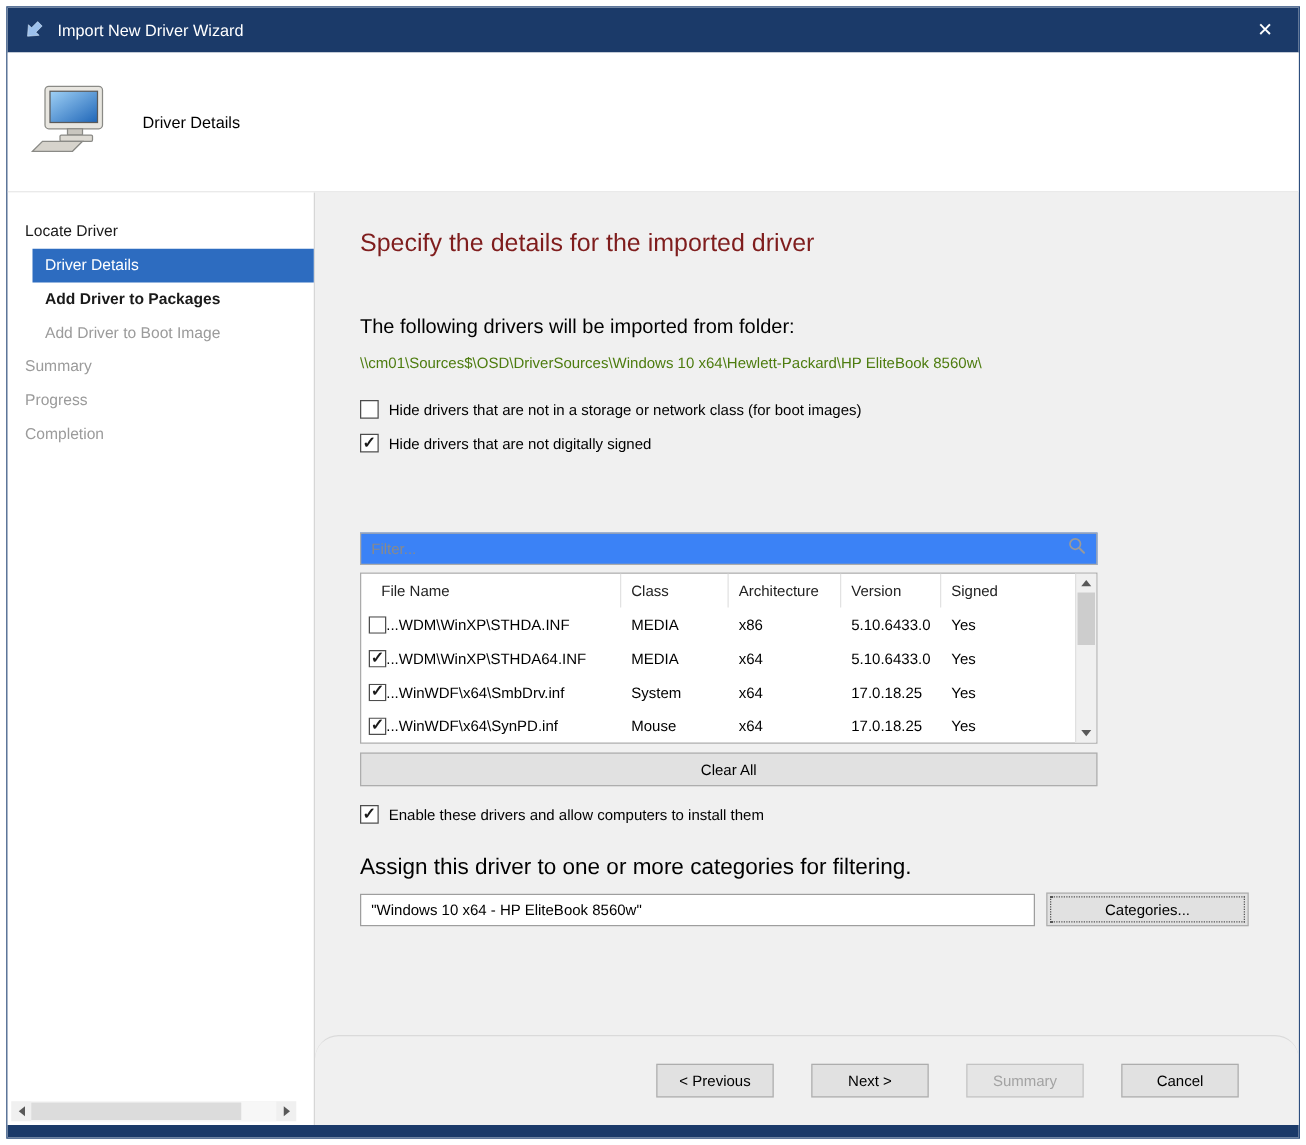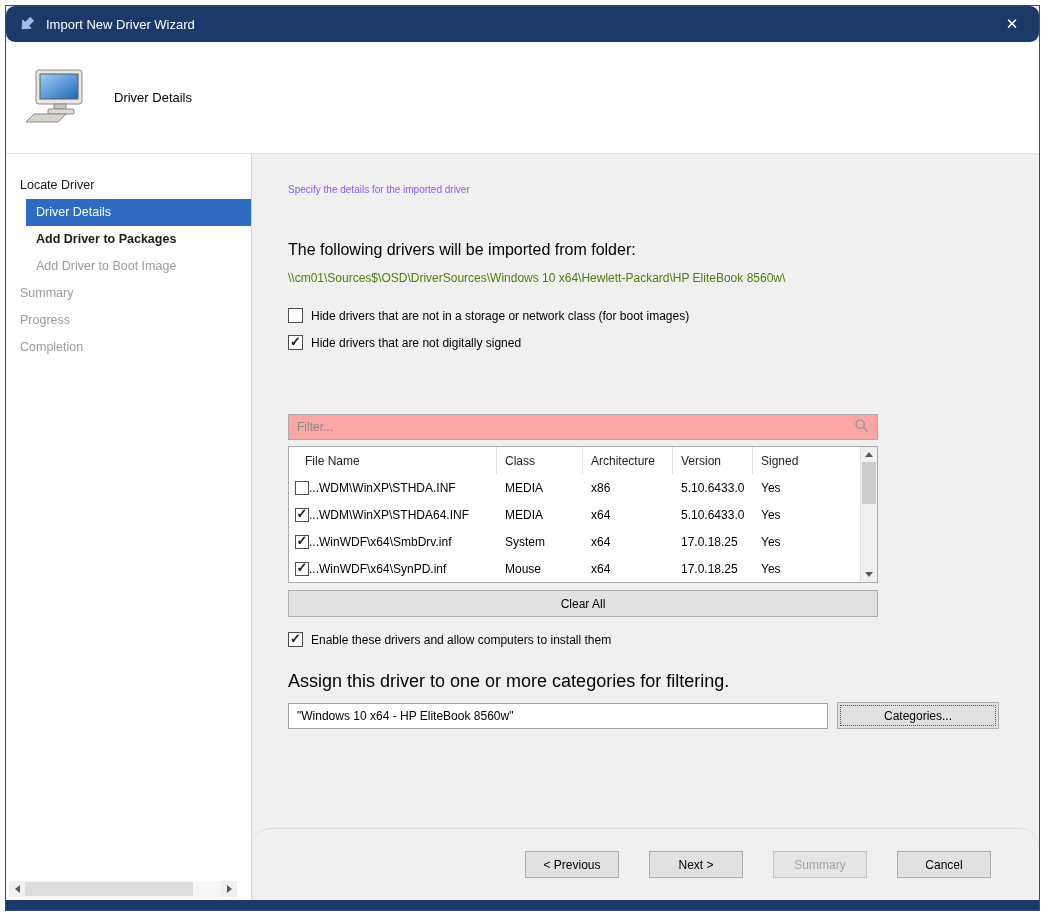--- a/index.html
+++ b/index.html
@@ -2,21 +2,21 @@
 <html><head>
 <meta charset="utf-8">
 <style>
   * { margin:0; padding:0; box-sizing:border-box; }
   html,body { background:#ffffff; font-family:"Liberation Sans", sans-serif; }
   body { padding:5px; }
 
   .window { position:relative; width:1035px; height:906px; border:1px solid #2d4e7e; background:#f0f0f0; overflow:hidden; }
 
   
-  .titlebar { height:36px; background:#1b3a69; display:flex; align-items:center; padding:0 12px; gap:10px;border-radius:9px; }
+  .titlebar { height:36px; background:#1b3a69; display:flex; align-items:center; padding:0 12px; gap:10px; }
   .tb-icon { width:18px; height:18px; display:flex; align-items:center; justify-content:center; }
   .tb-title { color:#ffffff; font-size:13px; flex:1; }
   .close-btn { color:#ffffff; font-size:15px; width:30px; height:36px; display:flex; align-items:center; justify-content:center; cursor:default; }
 
   
   .header { height:112px; background:#ffffff; display:flex; align-items:center; gap:28px; padding-left:18px; border-bottom:1px solid #e3e3e3; }
   .header-title { font-size:13px; color:#000000; }
 
   
   .wizard-body { position:absolute; top:148px; bottom:10px; left:0; right:0; display:flex; }
@@ -33,29 +33,29 @@
   .hs-arrow { width:16px; height:16px; display:flex; align-items:center; justify-content:center; }
   .hs-track { flex:1; background:#f7f7f7; position:relative; }
   .hs-thumb { position:absolute; left:0; top:1px; bottom:1px; width:168px; background:#dcdcdc; }
   .tri-up    { width:0; height:0; border-left:4px solid transparent; border-right:4px solid transparent; border-bottom:5px solid #595959; }
   .tri-down  { width:0; height:0; border-left:4px solid transparent; border-right:4px solid transparent; border-top:5px solid #595959; }
   .tri-left  { width:0; height:0; border-top:4px solid transparent; border-bottom:4px solid transparent; border-right:5px solid #595959; }
   .tri-right { width:0; height:0; border-top:4px solid transparent; border-bottom:4px solid transparent; border-left:5px solid #595959; }
 
   
   .content { flex:1; position:relative; padding:30px 40px 0 36px; background:#f0f0f0; }
-  .page-title { color:#8b5cf6; font-size:10px; font-weight:400; margin-bottom:46px; }
+  .page-title { color:#7f1d1d; font-size:20px; font-weight:400; margin-bottom:46px; }
   .import-label { font-size:16px; color:#000; margin-bottom:12px; }
   .import-path  { font-size:12px; color:#4d7c0f; margin-bottom:23px; white-space:nowrap; }
 
   .cb-row { display:flex; align-items:center; gap:8px; font-size:12px; color:#000; margin-bottom:12px; }
   .checkbox { width:15px; height:15px; border:1px solid #4d4d4d; background:#fff; flex:none; display:inline-flex; align-items:center; justify-content:center; }
   .checkbox.checked::after { content:"✓"; font-size:13px; font-weight:700; color:#1a1a1a; line-height:1; transform:translateY(-1px); }
 
-  .filter-box { margin-top:64px; width:590px; height:26px; background:#fca5a5; border:1px solid #ababab; display:flex; align-items:center; padding:0 8px; }
+  .filter-box { margin-top:64px; width:590px; height:26px; background:#3b82f6; border:1px solid #ababab; display:flex; align-items:center; padding:0 8px; }
   .filter-input { flex:1; border:none; outline:none; font-size:12px; font-family:inherit; color:#333; background:transparent; }
   .filter-input::placeholder { color:#8a8a8a; opacity:1; }
 
   .dtable { width:590px; margin-top:6px; background:#fff; border:1px solid #ababab; display:flex; }
   .tmain { flex:1; min-width:0; }
   .thead { display:flex; height:27px; font-size:12px; color:#222; }
   .thead .cell { border-right:1px solid #e2e2e2; height:100%; display:flex; align-items:center; }
   .trow { display:flex; height:27px; align-items:center; font-size:12px; color:#000; }
   .cell { padding-left:8px; white-space:nowrap; overflow:hidden; }
   .c-file { width:208px; flex:none; }

